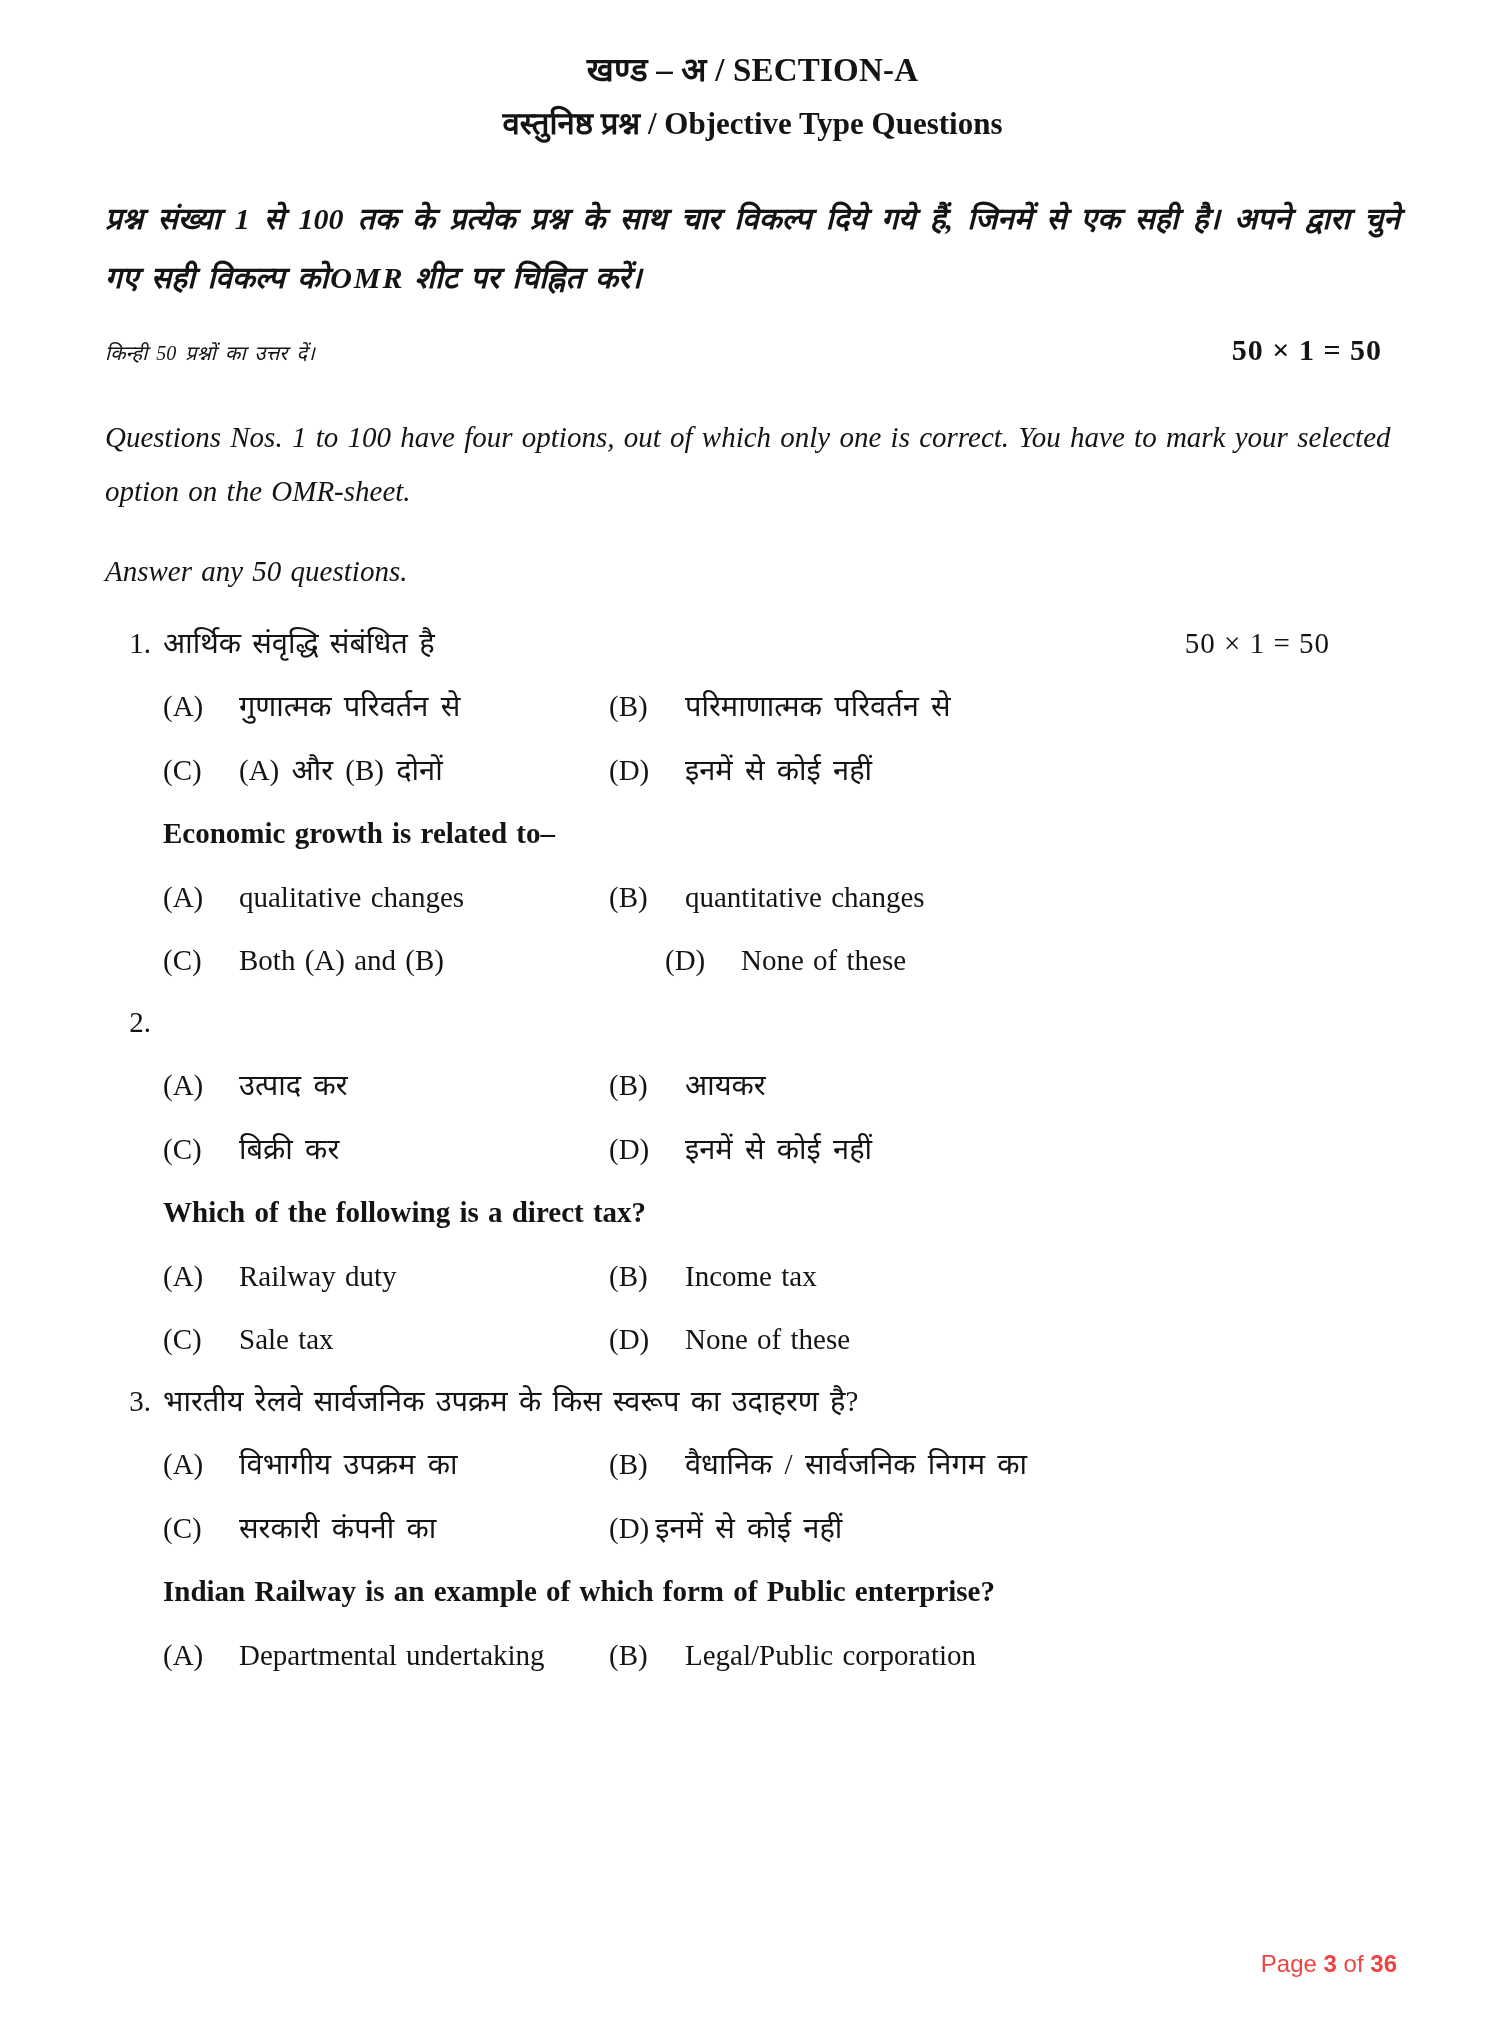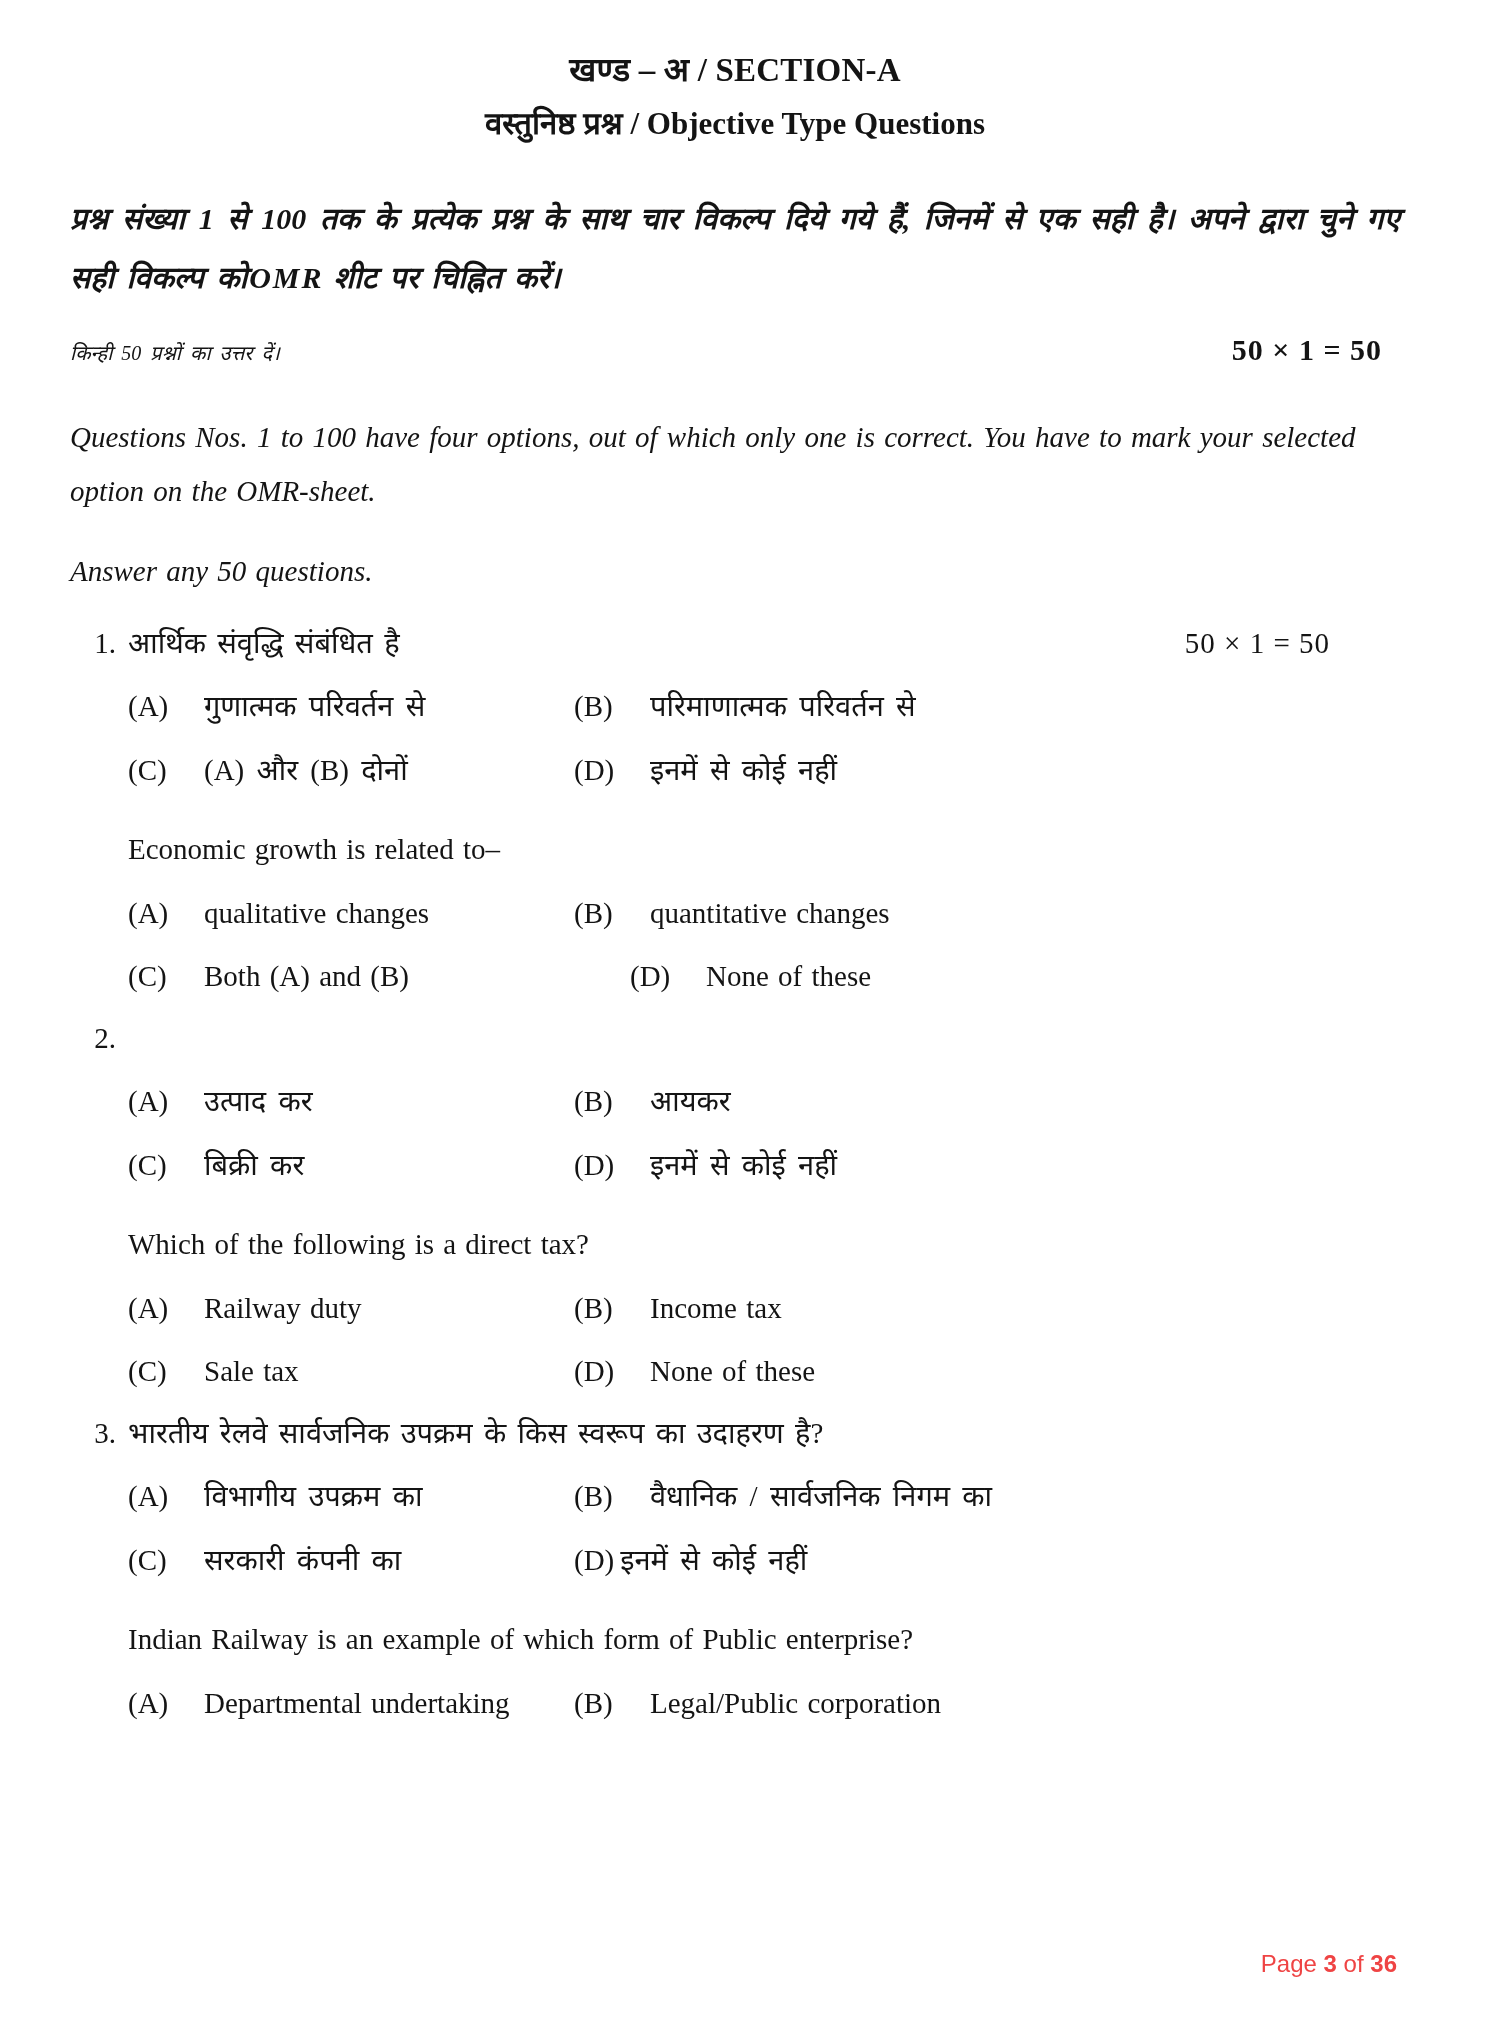--- a/index.html
+++ b/index.html
@@ -13,21 +13,21 @@
     position: relative;
     font-family: "Liberation Serif", "DejaVu Serif", serif;
     color: #141414;
     overflow: hidden;
   }
   .page {
     position: relative;
     width: 1505px;
     height: 2034px;
     box-sizing: border-box;
-    padding: 42px 105px 0 70px;
+    padding: 42px 105px 0 105px;
   }
 
   
   .section-head {
     text-align: center;
     font-weight: bold;
     font-size: 33px;
     letter-spacing: .2px;
     margin: 6px 0 0 0;
     line-height: 1.35;
@@ -120,22 +120,23 @@
     flex: none;
   }
   .q-text-hi {
     font-size: 29px;
     word-spacing: 4px;
   }
   .q-text-en {
     font-size: 29px;
     word-spacing: 2px;
     margin-left: 58px;
-    margin-top: 36px;
+    margin-top: 20px;
     line-height: 1.5;
+    font-weight: bold;
   }
   .q-marks {
     font-size: 29px;
     white-space: nowrap;
     padding-right: 70px;
     letter-spacing: 1px;
   }
 
   .opt-row {
     display: flex;

